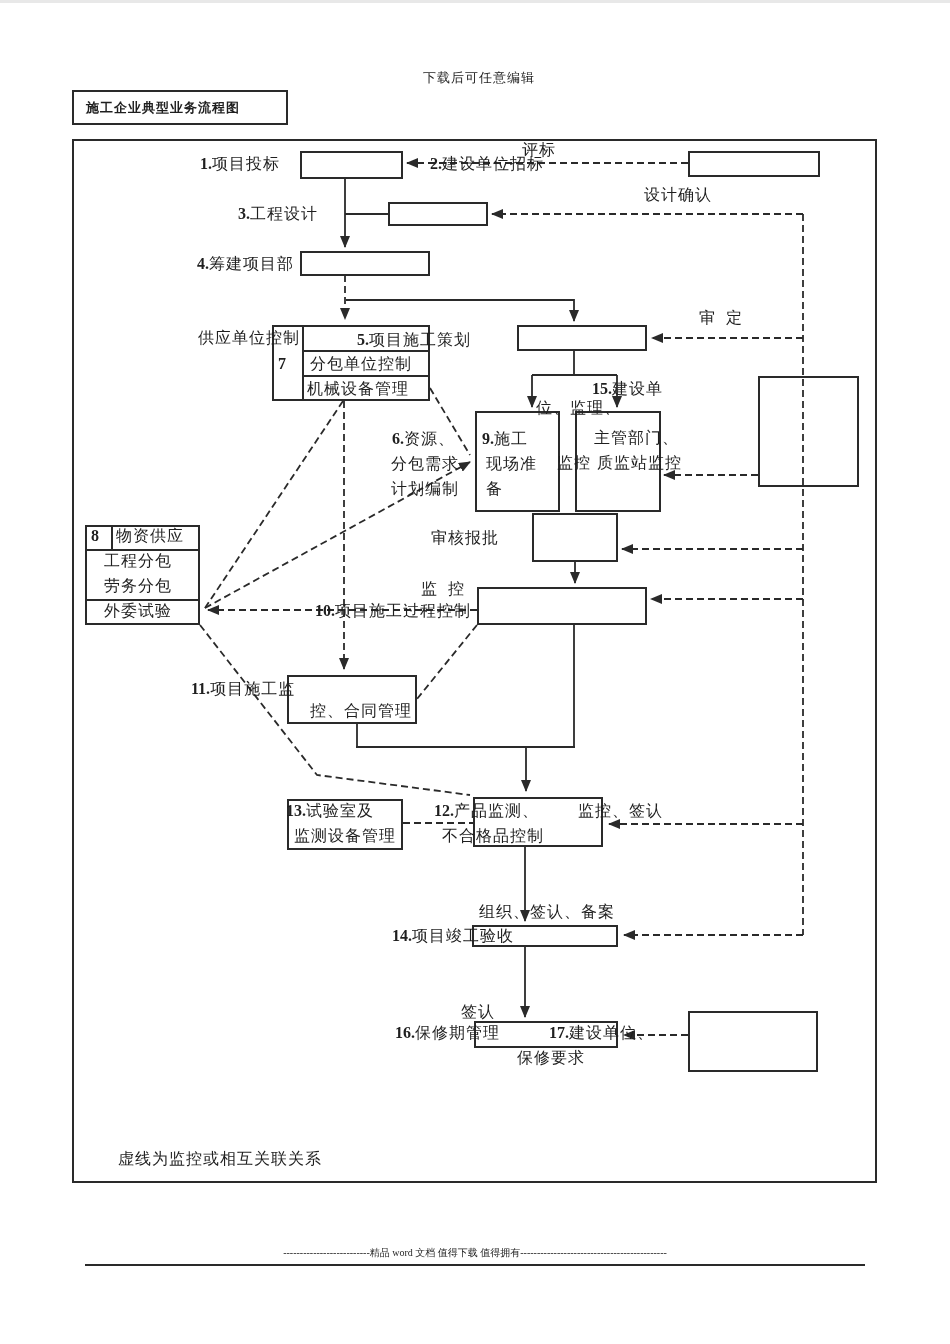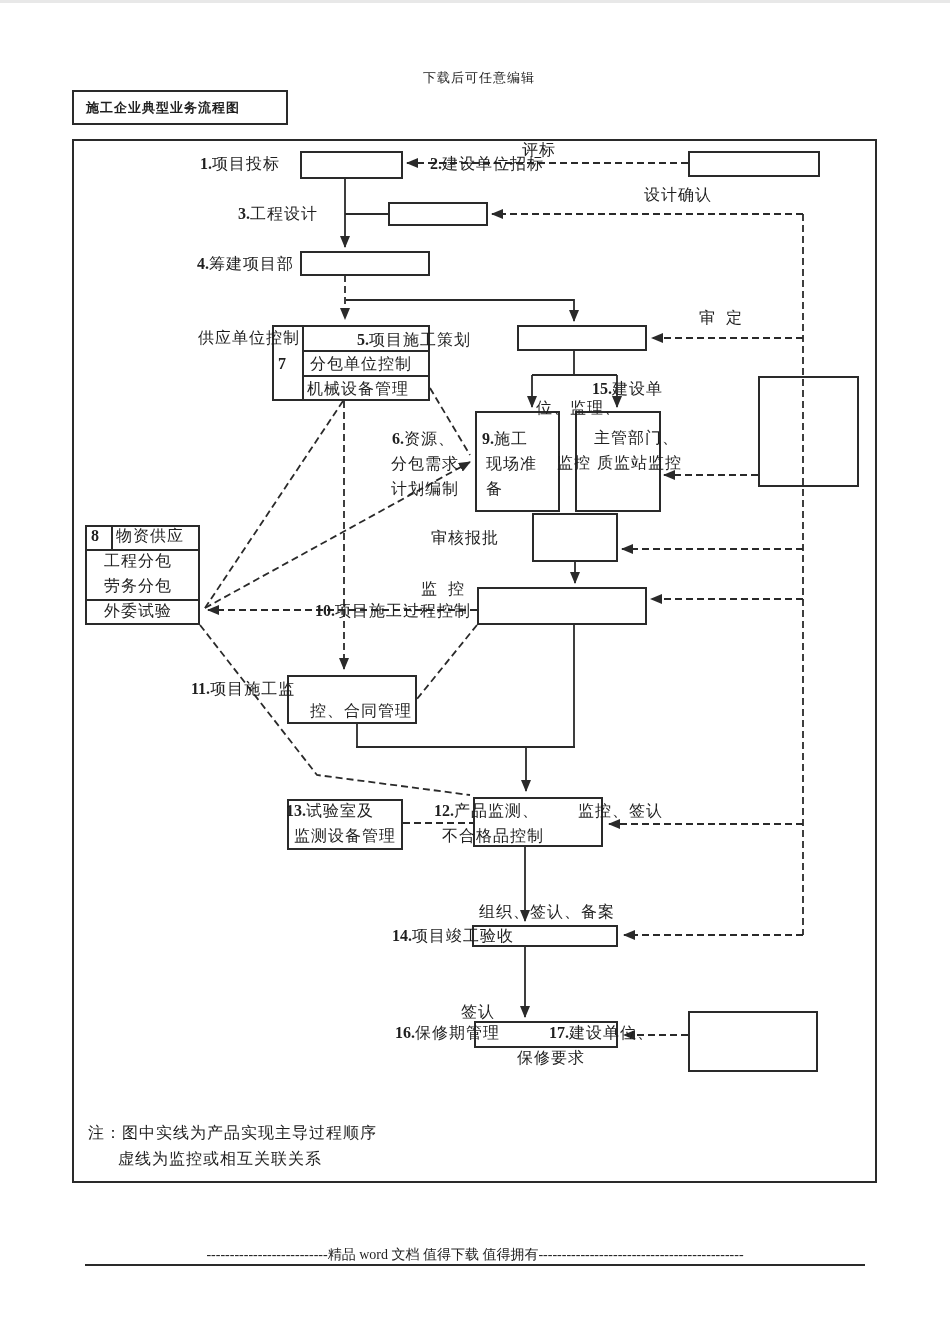--- a/index.html
+++ b/index.html
@@ -8,21 +8,21 @@
   .box{position:absolute;border:2px solid #2a2a2a;box-sizing:border-box;background:transparent}
   .in{position:absolute;background:#2a2a2a}
   .lbl{position:absolute;font-size:16px;line-height:1.15;letter-spacing:1px;white-space:pre;color:#1f1f1f}
   .lbl b{font-weight:bold;letter-spacing:0}
   #watermark{position:absolute;left:423px;top:66px;font-size:13px;letter-spacing:1px}
   #title-box{position:absolute;left:72px;top:87px;width:216px;height:35px;border:2px solid #2a2a2a;
              box-sizing:border-box;display:flex;align-items:center;padding-left:12px}
   #title-box span{font-size:13px;font-weight:bold;letter-spacing:1px}
   #frame{position:absolute;left:72px;top:136px;width:805px;height:1044px;border:2px solid #2a2a2a;box-sizing:border-box}
   #connectors{position:absolute;left:0;top:0;pointer-events:none}
-  #footer-text{position:absolute;left:85px;top:1243px;width:780px;text-align:center;font-size:14px;letter-spacing:0;white-space:nowrap}
+  #footer-text{position:absolute;left:85px;top:1243px;width:780px;text-align:center;font-size:10px;letter-spacing:0;white-space:nowrap}
   #footer-rule{position:absolute;left:85px;top:1261px;width:780px;height:0;border-top:2px solid #2a2a2a}
 </style>
 </head>
 <body>
 
 <div id="page">
 
   <div id="watermark">下载后可任意编辑</div>
 
   <div id="title-box">
@@ -146,19 +146,18 @@
   <div class="lbl" style="left:294px;top:824px">监测设备管理</div>
   <div class="lbl" style="left:434px;top:799px"><b>12.</b><span>产品监测、</span></div>
   <div class="lbl" style="left:442px;top:824px">不合格品控制</div>
   <div class="lbl" style="left:578px;top:799px">监控、签认</div>
   <div class="lbl" style="left:479px;top:900px">组织、签认、备案</div>
   <div class="lbl" style="left:392px;top:924px"><b>14.</b><span>项目竣工验收</span></div>
   <div class="lbl" style="left:461px;top:1000px">签认</div>
   <div class="lbl" style="left:395px;top:1021px"><b>16.</b><span>保修期管理</span></div>
   <div class="lbl" style="left:549px;top:1021px"><b>17.</b><span>建设单位、</span></div>
   <div class="lbl" style="left:517px;top:1046px">保修要求</div>
-  <div class="lbl" style="left:88px;top:1121px">注：图中实线为产品实现主导过程顺序</div>
   <div class="lbl" style="left:118px;top:1147px">虚线为监控或相互关联关系</div>
 
   <div id="footer-text">--------------------------精品 word 文档 值得下载 值得拥有--------------------------------------------</div>
   <div id="footer-rule"></div>
 
 </div>
 
 </body></html>

